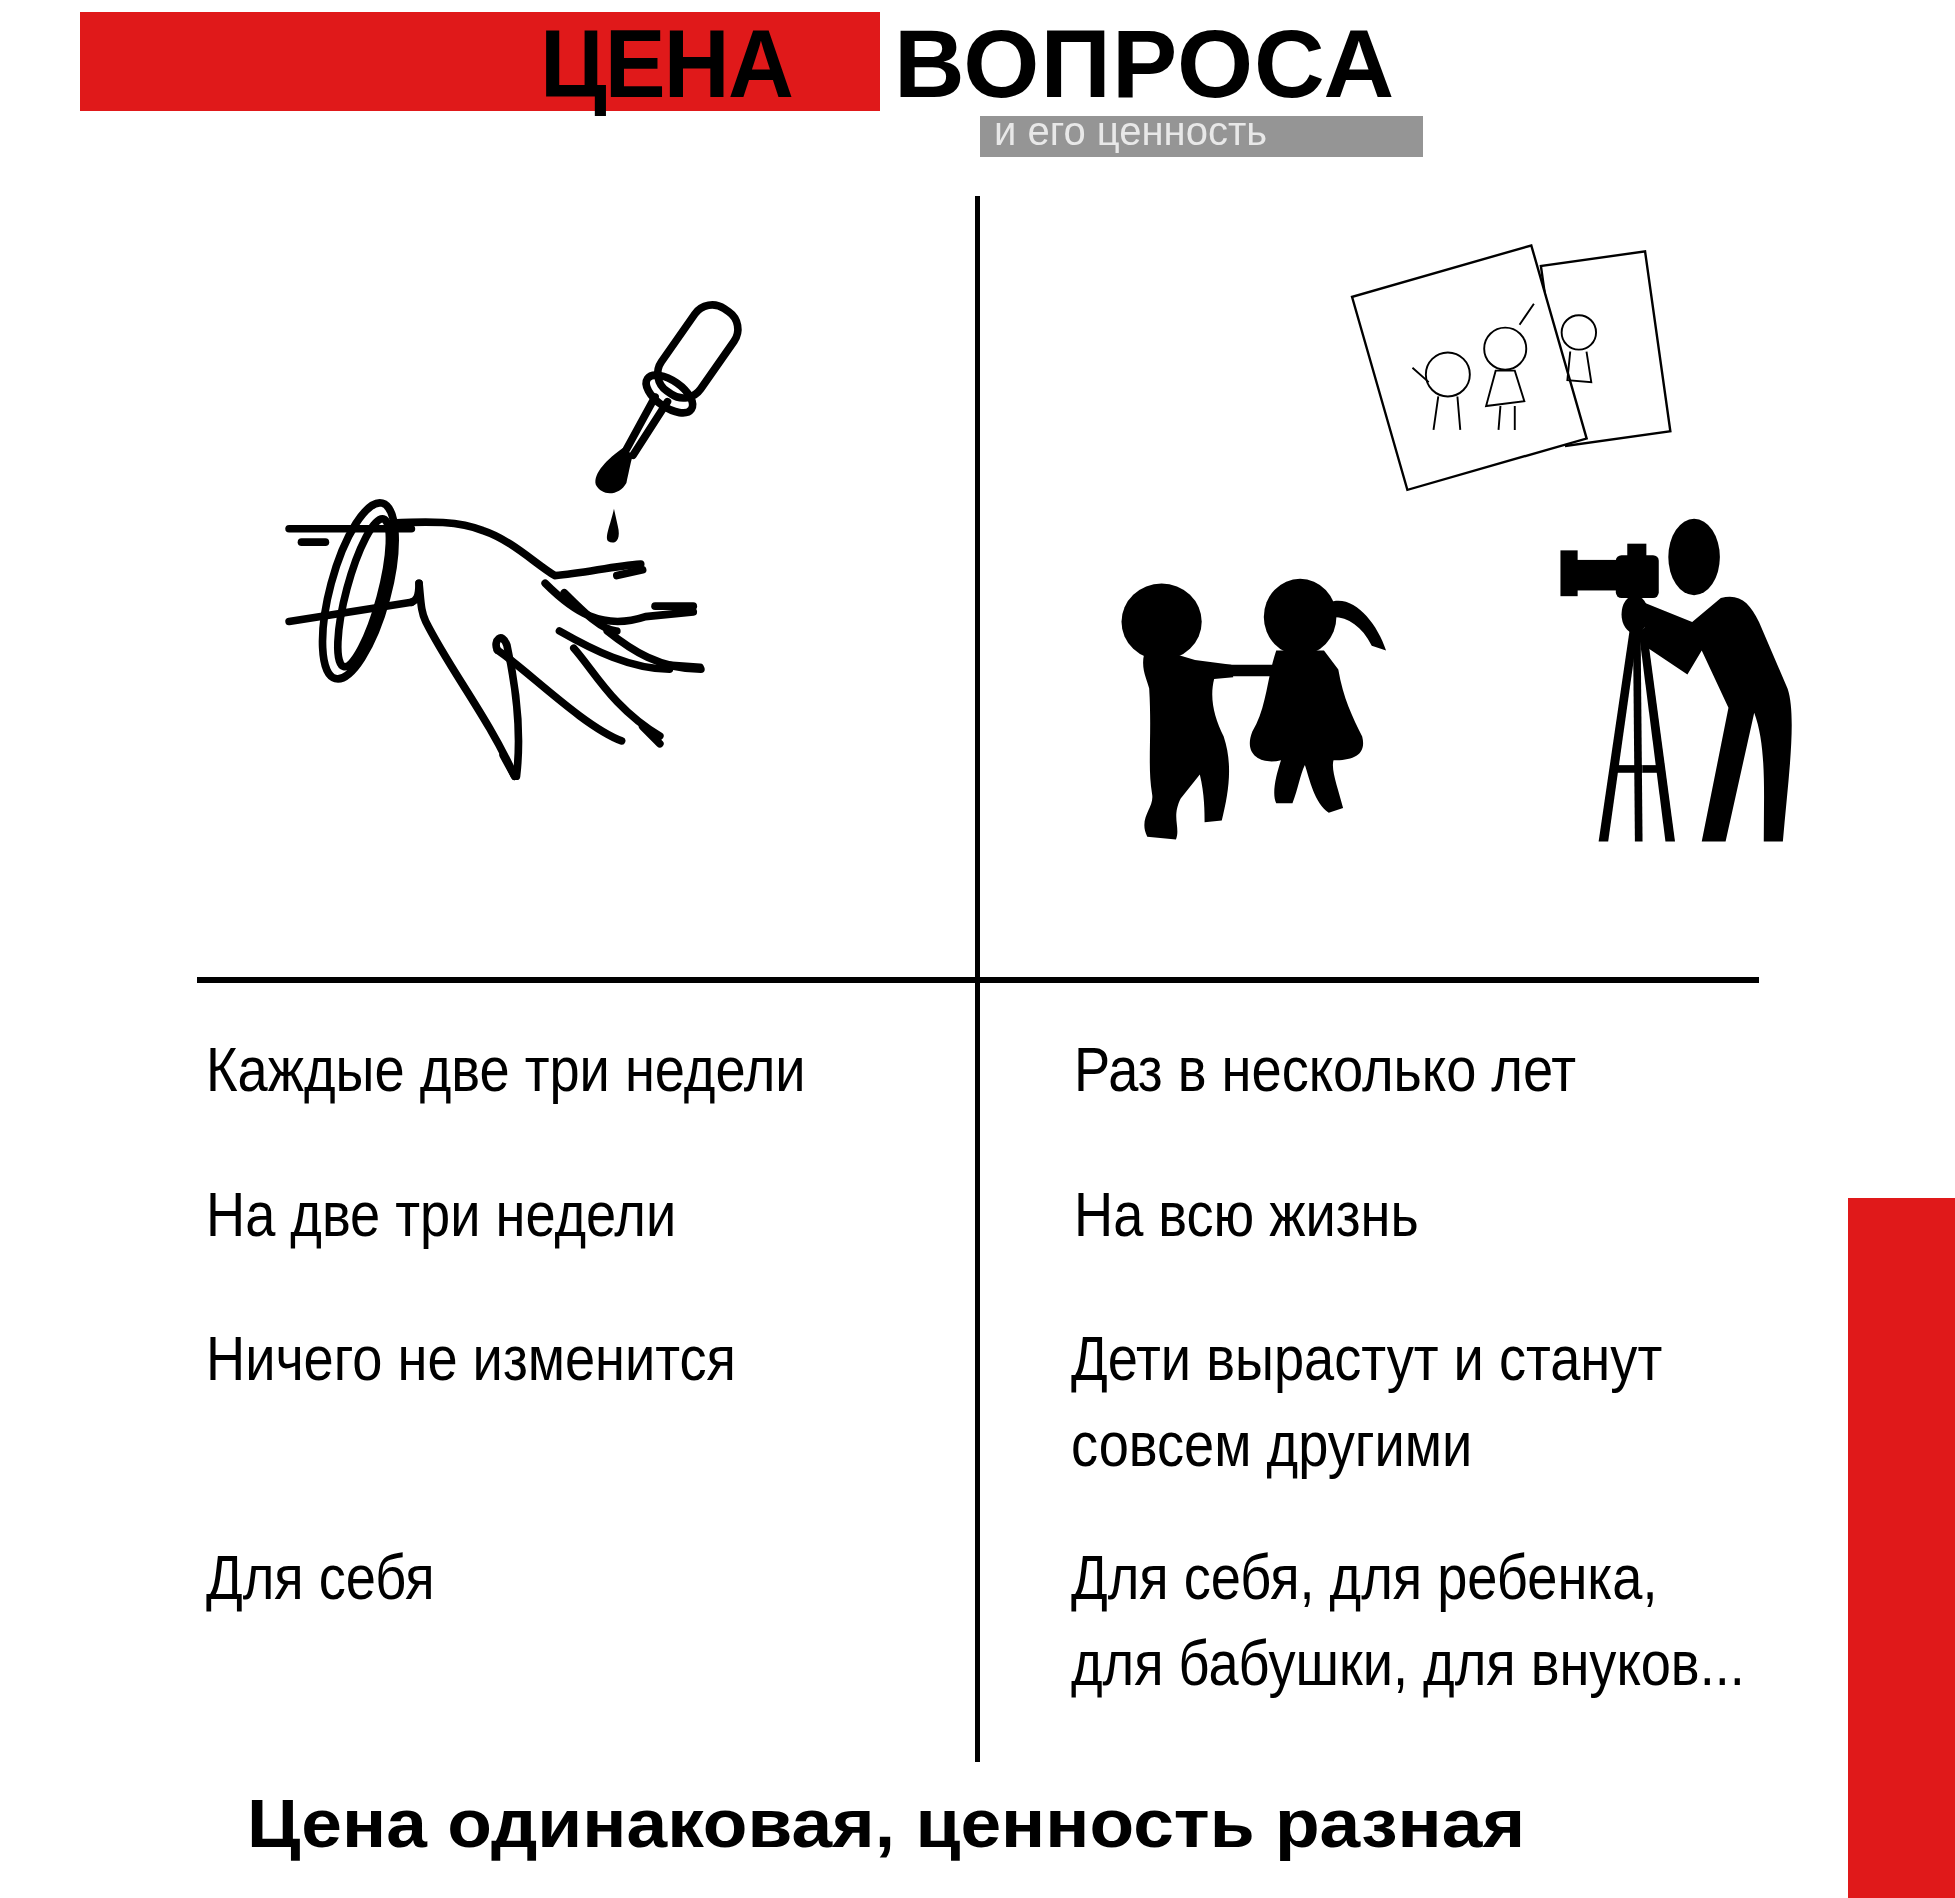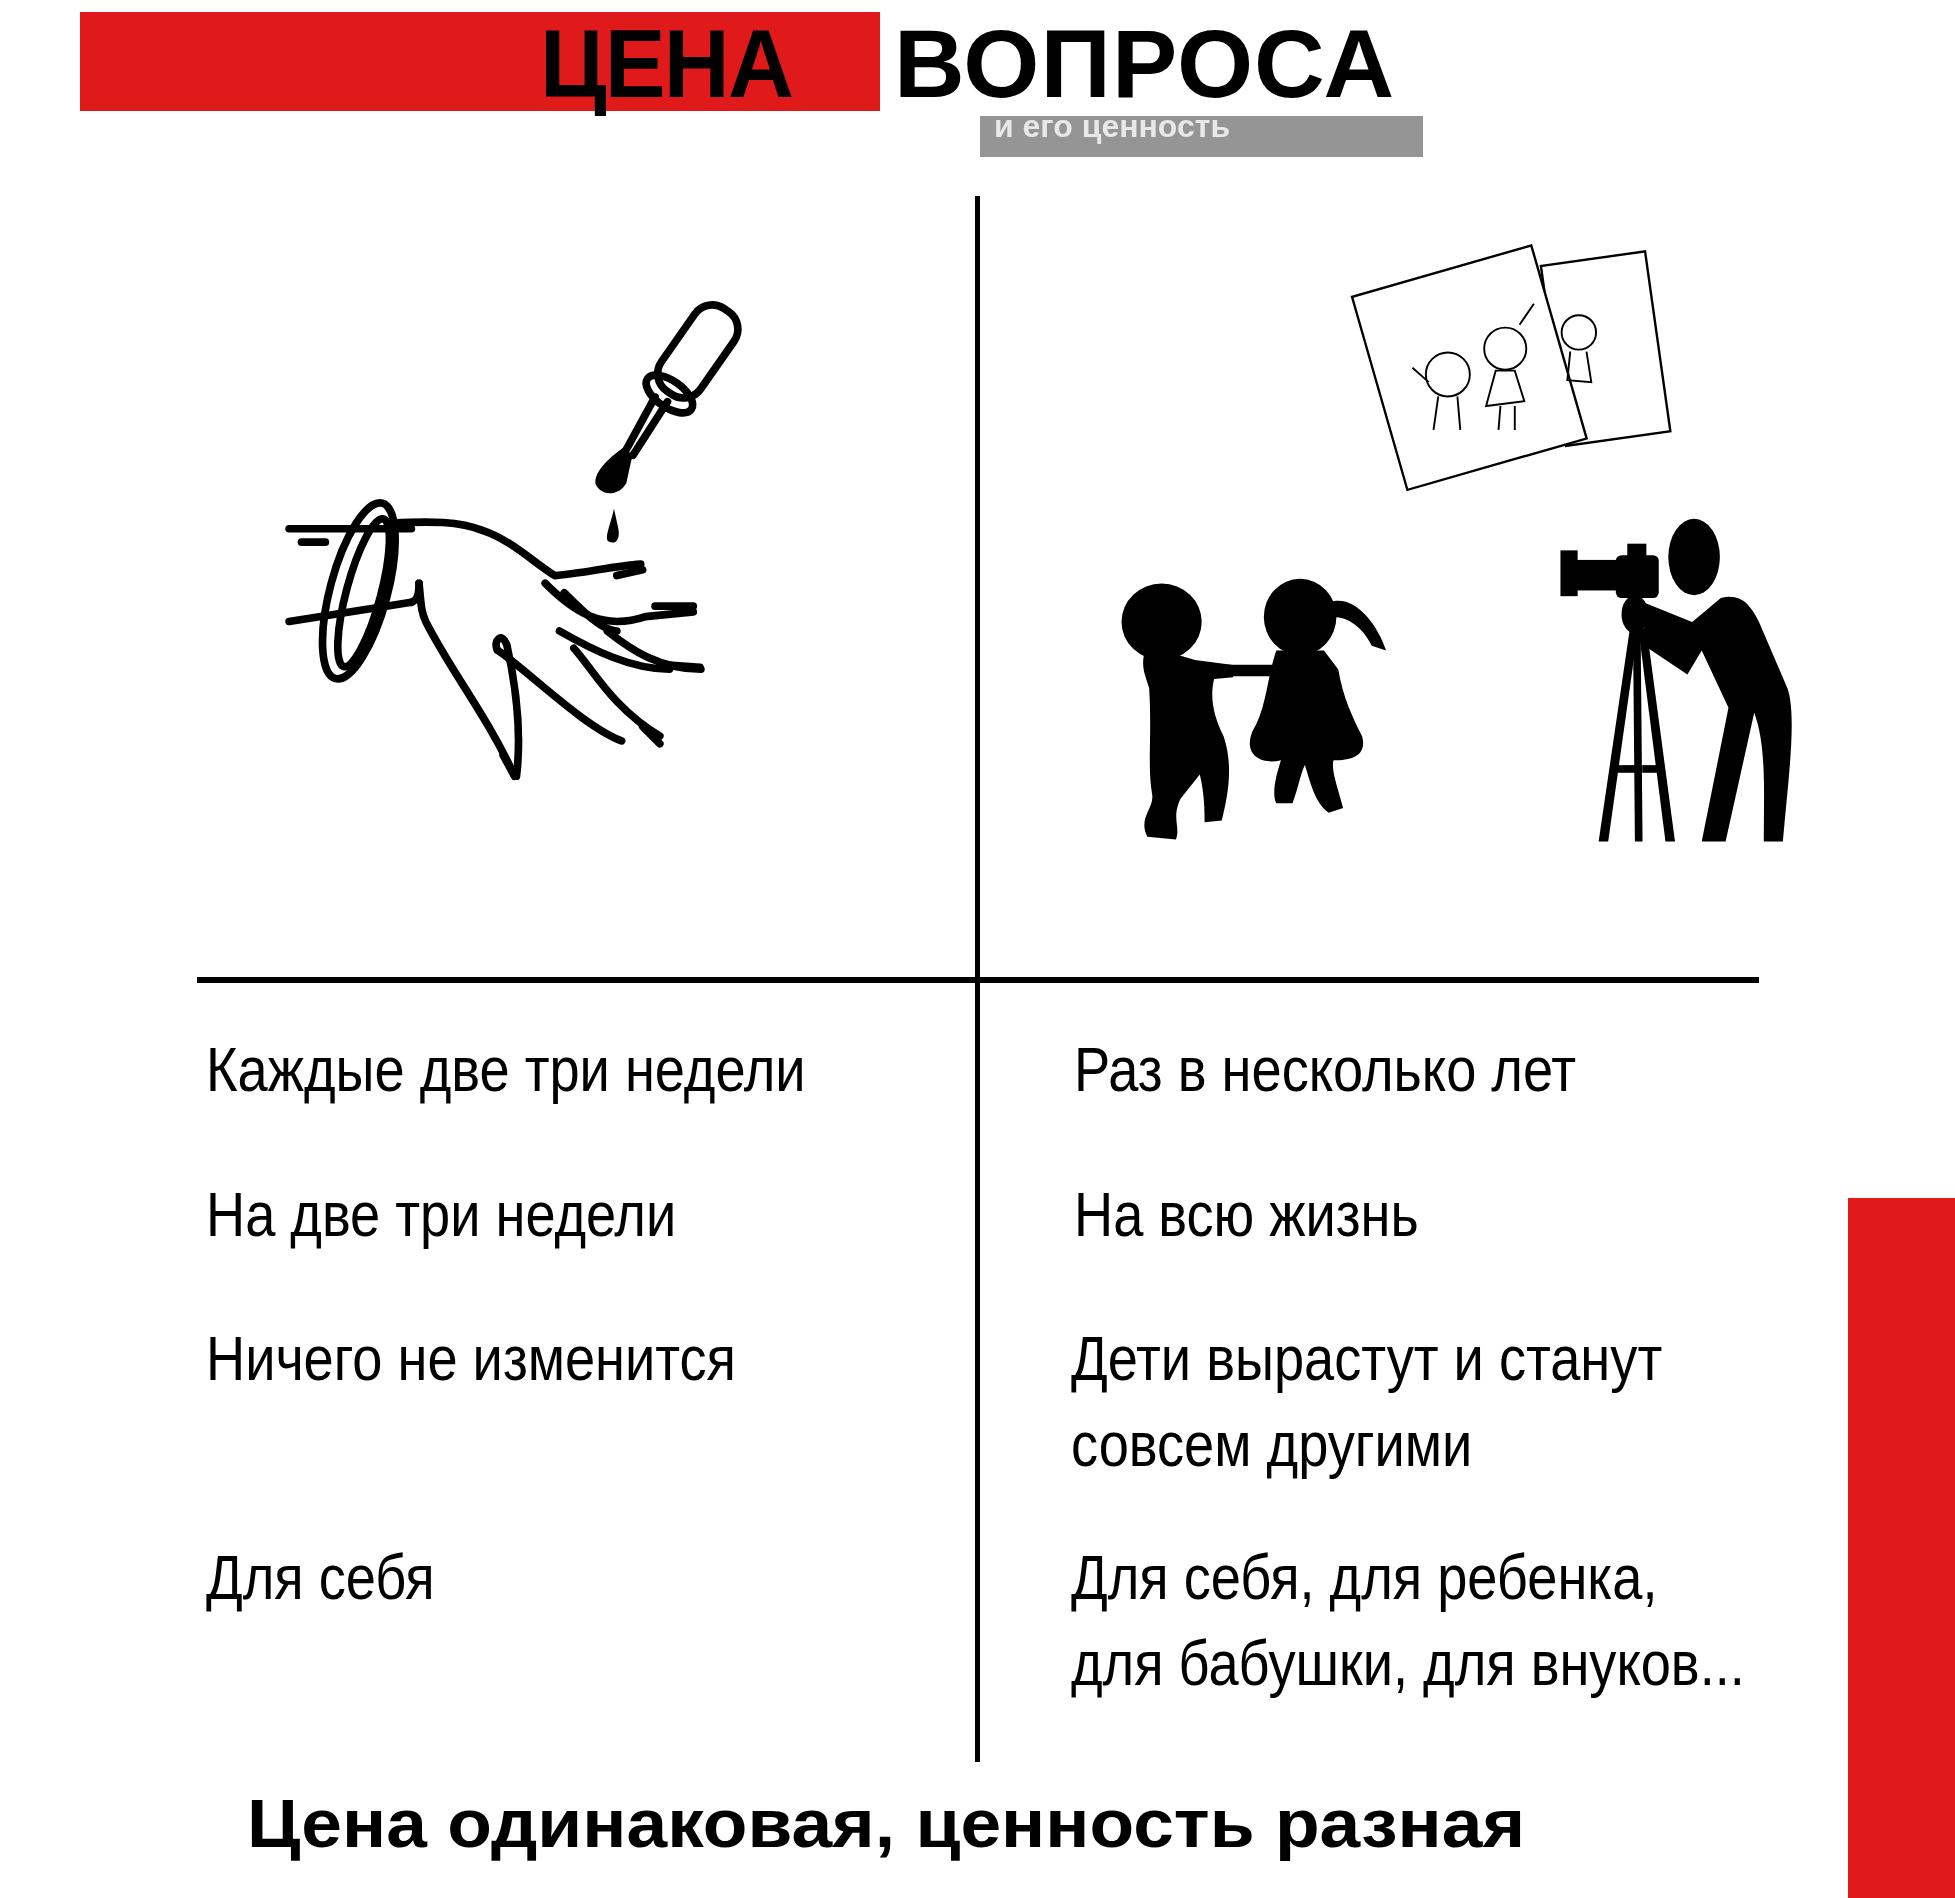--- a/index.html
+++ b/index.html
@@ -7,21 +7,21 @@
            font-family: "Liberation Sans", "DejaVu Sans", sans-serif; color: #000; }
     .abs { position: absolute; }
 
     
     .red-band { left: 80px; top: 12.4px; width: 800px; height: 99px; background: #e0191a; }
     .title-a { left: 540px; top: 5.7px; font-size: 96px; font-weight: 700; letter-spacing: -1.9px;
                transform: scaleX(0.95); transform-origin: left top; line-height: 1.2; }
     .title-b { left: 894px; top: 5.7px; font-size: 96px; font-weight: 700; letter-spacing: 1px;
                transform: scaleX(1.02); transform-origin: left top; line-height: 1.2; }
     .sub-box { left: 980px; top: 116px; width: 443px; height: 41px; background: #959595; }
-    .sub-text { left: 994px; top: 109px; font-size: 32px; font-weight: 700; color: #e8e8e8;
+    .sub-text { left: 994px; top: 109px; font-size: 40px; font-weight: 400; color: #e8e8e8;
                 line-height: 1.1; letter-spacing: 0px; text-align: right; }
 
     
     .vline { left: 975px; top: 196px; width: 4.8px; height: 1566px; background: #000; }
     .hline { left: 197px; top: 977px; width: 1562px; height: 5.7px; background: #000; }
 
     
     .red-side { left: 1848px; top: 1198px; width: 108px; height: 701px; background: #e0191a; }
 
     

